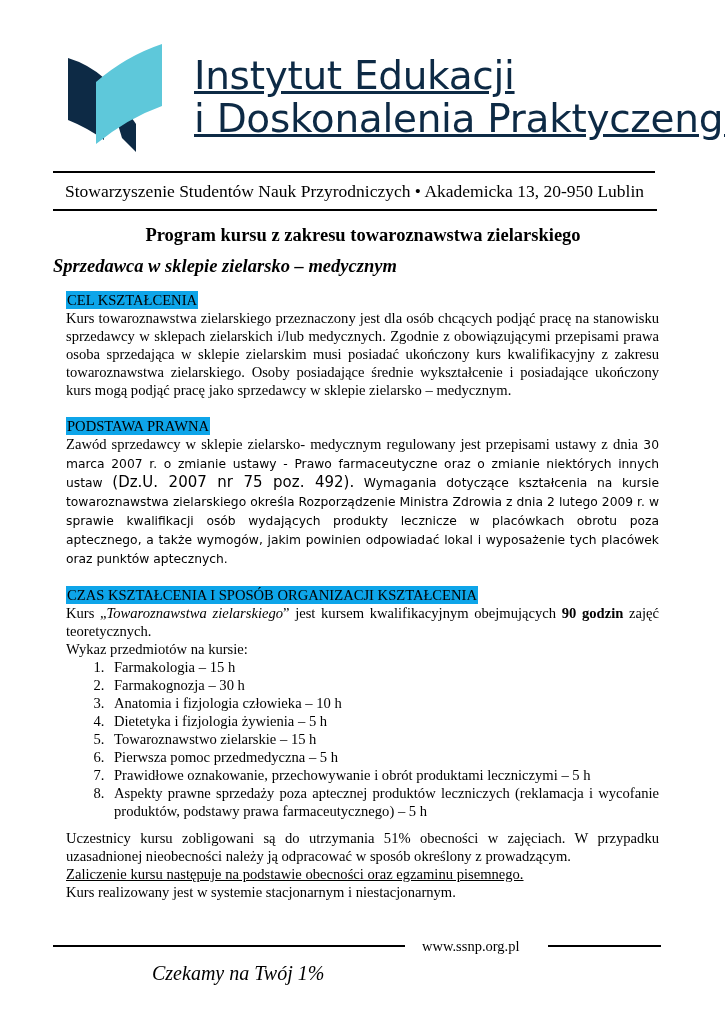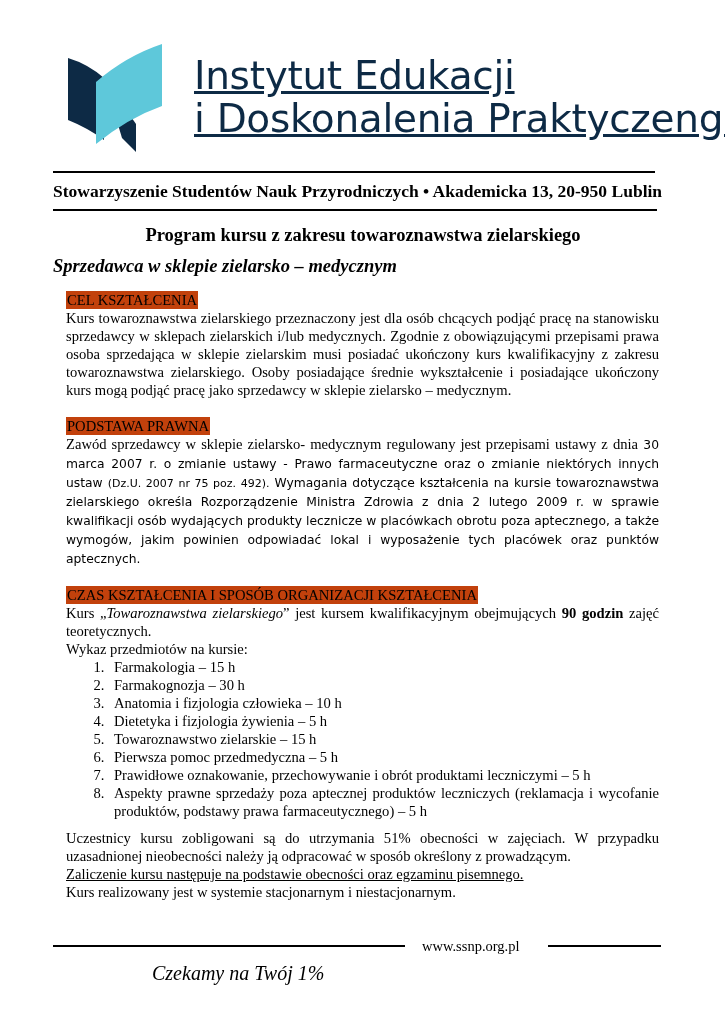--- a/index.html
+++ b/index.html
@@ -6,33 +6,33 @@
   body { width: 725px; height: 1024px; position: relative; overflow: hidden;
          font-family: "Liberation Serif", serif; color: #000; }
 
   
   .logo { position: absolute; left: 66px; top: 42px; width: 98px; height: 112px; }
   .inst-title { position: absolute; left: 194px; top: 54px; font-family: "DejaVu Sans", sans-serif;
                 font-size: 39px; line-height: 43px; color: #0d2a45; letter-spacing: -0.3px; text-decoration: underline; }
   .inst-title div { white-space: nowrap; }
 
   .rule { position: absolute; height: 2px; background: #000; }
-  .org-line { position: absolute; left: 53px; width: 603px; top: 180px; 
-              font-size: 17.5px; line-height: 22px; white-space: nowrap; font-weight: bold; }
+  .org-line { position: absolute; left: 53px; width: 603px; top: 180px; text-align: center;
+              font-size: 17.5px; line-height: 22px; white-space: nowrap; }
 
   .doc-title { position: absolute; left: 53px; width: 620px; top: 224px; text-align: center;
                font-weight: bold; font-size: 18.5px; line-height: 22px; }
   .doc-subtitle { position: absolute; left: 53px; width: 620px; top: 255px; text-align: left;
                   font-weight: bold; font-style: italic; font-size: 18.5px; line-height: 22px; }
 
   .content { position: absolute; left: 66px; width: 593px; top: 291px; font-size: 14.6px; line-height: 18px; }
-  .sec-head { display: inline-block; background: #c2410c; padding: 0 1px; }
+  .sec-head { display: inline-block; background: #0ea5e9; padding: 0 1px; }
   .p { text-align: justify; margin: 0; }
   .sans { font-family: "DejaVu Sans", sans-serif; font-size: 12.3px; line-height: 17px; }
-  .sans .big { font-size: 11px; }
+  .sans .big { font-size: 15px; }
   .gap { height: 18px; }
   ol.subjects { margin: 0; padding-left: 42px; }
   ol.subjects li { padding-left: 6px; text-align: justify; }
   .u { text-decoration: underline; }
 
   .footer-url { position: absolute; left: 422px; top: 937px; font-size: 14.5px; line-height: 18px; }
   .footer-slogan { position: absolute; left: 152px; top: 964px; font-style: italic; font-size: 20px; line-height: 18px; }
 </style>
 </head>
 <body>

